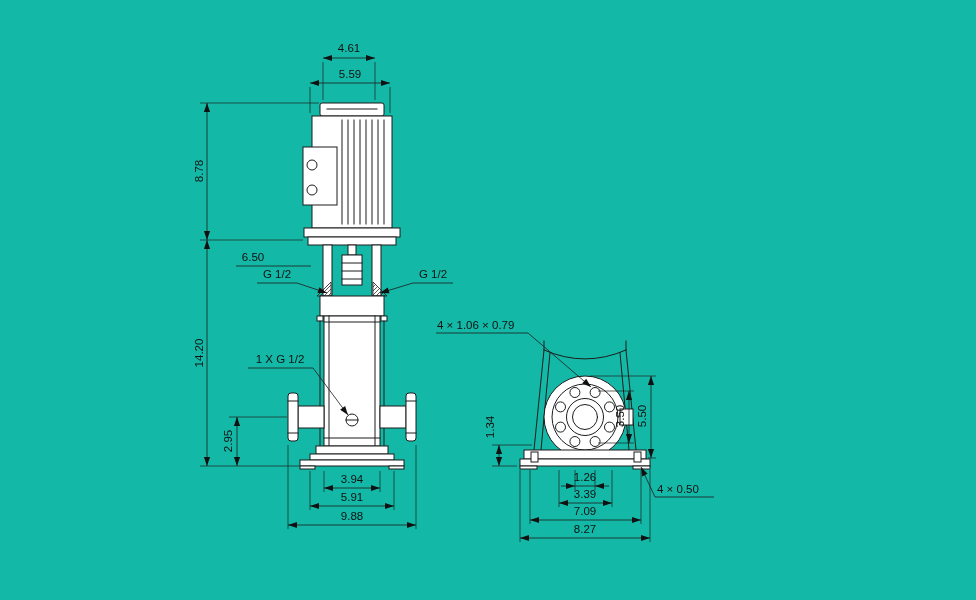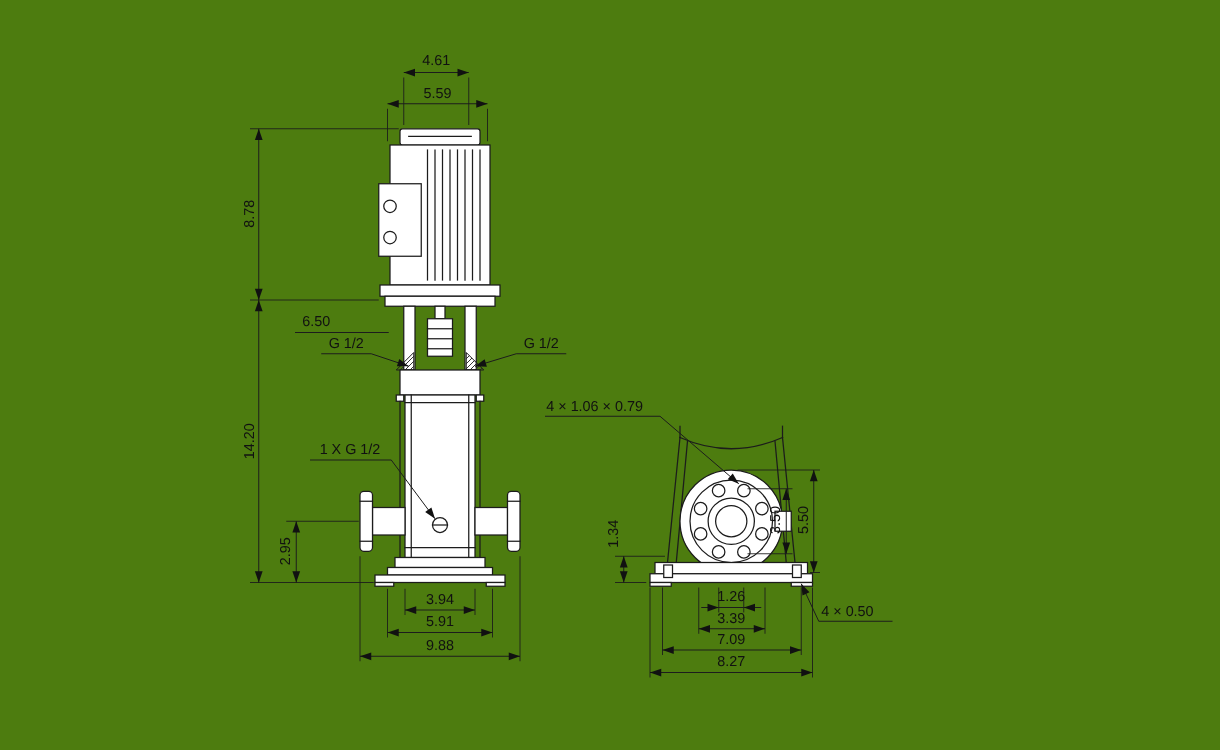--- a/index.html
+++ b/index.html
@@ -1,16 +1,16 @@
 <!DOCTYPE html>
 <html><head>
 <meta charset="utf-8">
 <style>
   html,body{margin:0;padding:0;background:#fff;}
-  .stage{position:relative;width:976px;height:600px;background:#4d7c0f;overflow:hidden;
+  .stage{position:relative;width:976px;height:600px;background:#14b8a6;overflow:hidden;
          font-family:"Liberation Sans", sans-serif;}
   svg{position:absolute;left:0;top:0;}
   .s  {stroke:#1c1c1c;stroke-width:1;fill:none;stroke-linecap:square;}
   .f  {stroke:#1c1c1c;stroke-width:1;fill:#ffffff;}
   .fh {stroke:#1c1c1c;stroke-width:0.8;fill:url(#hatch);}
   .dim{stroke:#1c1c1c;stroke-width:0.8;fill:none;}
   .ext{stroke:#1c1c1c;stroke-width:0.7;fill:none;}
   text{font:11.5px "Liberation Sans", sans-serif;fill:#111;}
 </style>
 </head>

